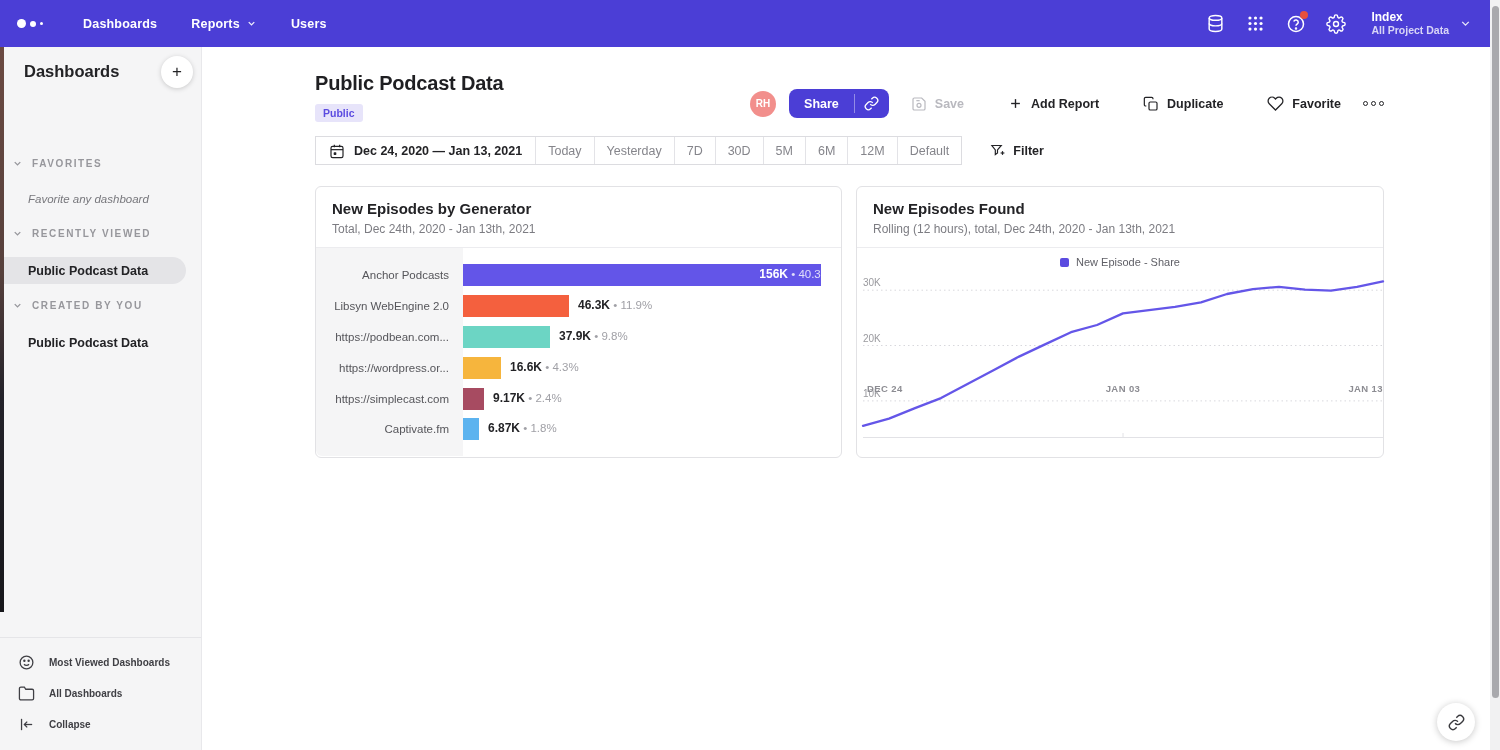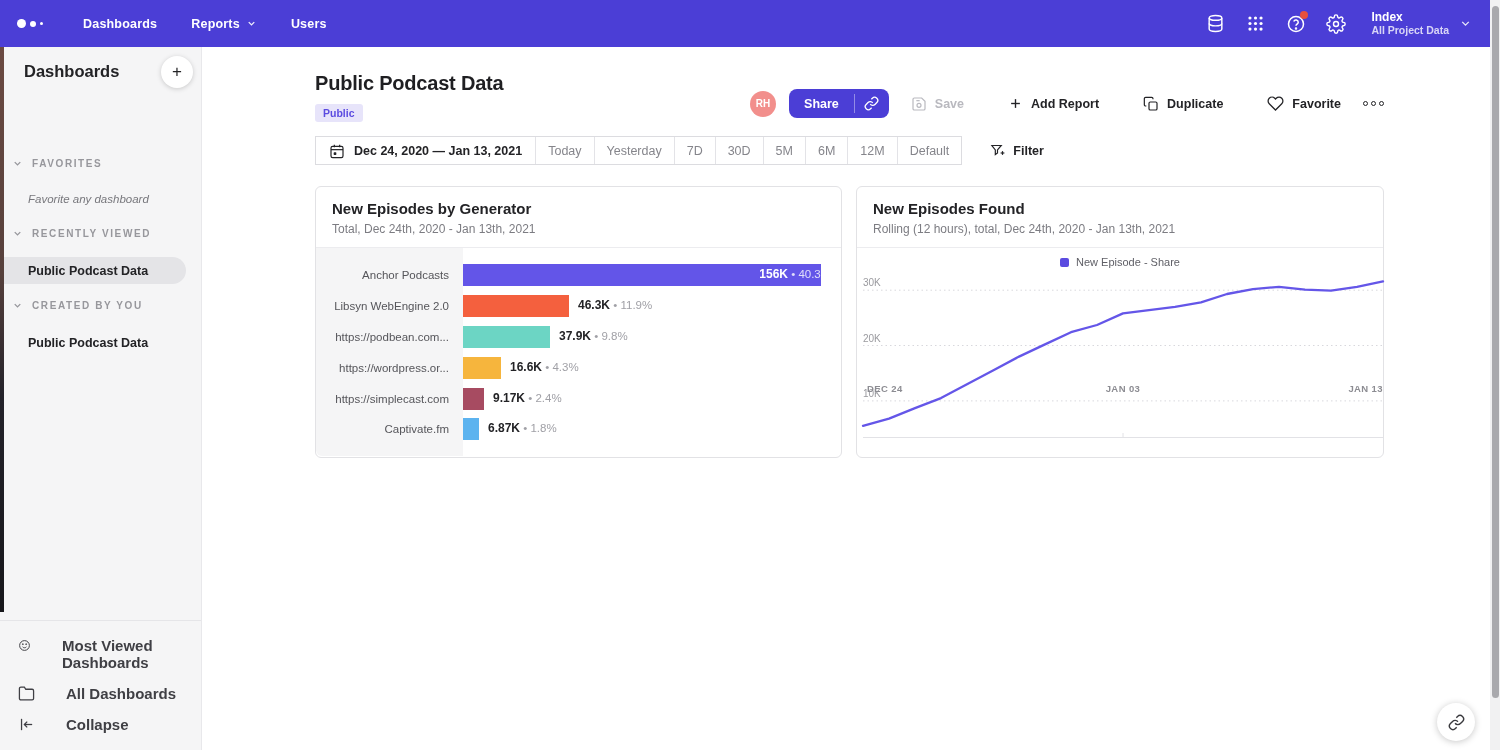--- a/index.html
+++ b/index.html
@@ -34,21 +34,21 @@
   #sidebar { position:absolute; left:0; top:47px; width:202px; height:703px; background:#F5F5F6; border-right:1px solid #E8E8EB; z-index:10; }
   #sidebar-title { position:absolute; left:24px; top:15px; font-size:16.5px; font-weight:bold; color:#232326; }
   #sidebar-add { position:absolute; left:161px; top:9px; width:32px; height:32px; border-radius:50%; background:#fff; box-shadow:0 1px 5px rgba(0,0,0,.18); display:flex; align-items:center; justify-content:center; font-size:17px; color:#232326; cursor:pointer; }
   .side-section { position:absolute; left:0; width:202px; display:flex; align-items:center; gap:9px; color:#97979C; cursor:pointer; }
   .side-section svg { margin-left:12px; }
   .side-section span { font-size:10px; font-weight:bold; letter-spacing:1.6px; }
   .side-empty { position:absolute; left:28px; font-size:11.5px; font-style:italic; color:#77777C; }
   .side-item { position:absolute; left:0; height:27px; display:flex; align-items:center; padding-left:28px; font-size:12.5px; font-weight:bold; color:#232326; cursor:pointer; }
   .side-item.selected { width:186px; background:#E4E4E7; border-radius:0 14px 14px 0; }
   #sidebar-footer { position:absolute; left:0; bottom:0; width:201px; border-top:1px solid #E5E5E8; padding:9px 0 10px 0; background:#F5F5F6; }
-  .foot-item { display:flex; align-items:flex-start; gap:31px; padding:7px 0 7px 18px; font-size:15px; font-weight:bold; color:#3F3F44; cursor:pointer; }
+  .foot-item { display:flex; align-items:center; gap:14px; padding:7px 0 7px 18px; font-size:10px; font-weight:bold; color:#3F3F44; cursor:pointer; }
   .foot-item svg { color:#3F3F44; }
   #edge-artifact { position:absolute; left:0; top:47px; width:4px; height:565px; background:linear-gradient(#6b4a42 0%, #56403c 40%, #23222a 62%, #17171b 100%); z-index:11; }
 
   
   #page-title { position:absolute; left:315px; top:72px; font-size:20px; font-weight:bold; color:#1F1F22; letter-spacing:-.2px; }
   #page-badge { position:absolute; left:315px; top:104px; background:#E7E4FA; color:#5B4BE0; font-size:10.5px; font-weight:bold; padding:3px 8px; border-radius:3px; }
   #actions { position:absolute; top:89px; right:116px; height:29px; display:flex; align-items:center; }
   #avatar { width:26px; height:26px; border-radius:50%; background:#F28F8C; color:#fff; font-size:10px; font-weight:bold; display:flex; align-items:center; justify-content:center; margin-right:13px; cursor:pointer; }
   #share-btn { height:29px; display:flex; align-items:stretch; background:#4B3ED6; border-radius:8px; overflow:hidden; cursor:pointer; }
   #share-main { display:flex; align-items:center; padding:0 15px; color:#fff; font-size:12.5px; font-weight:bold; }

